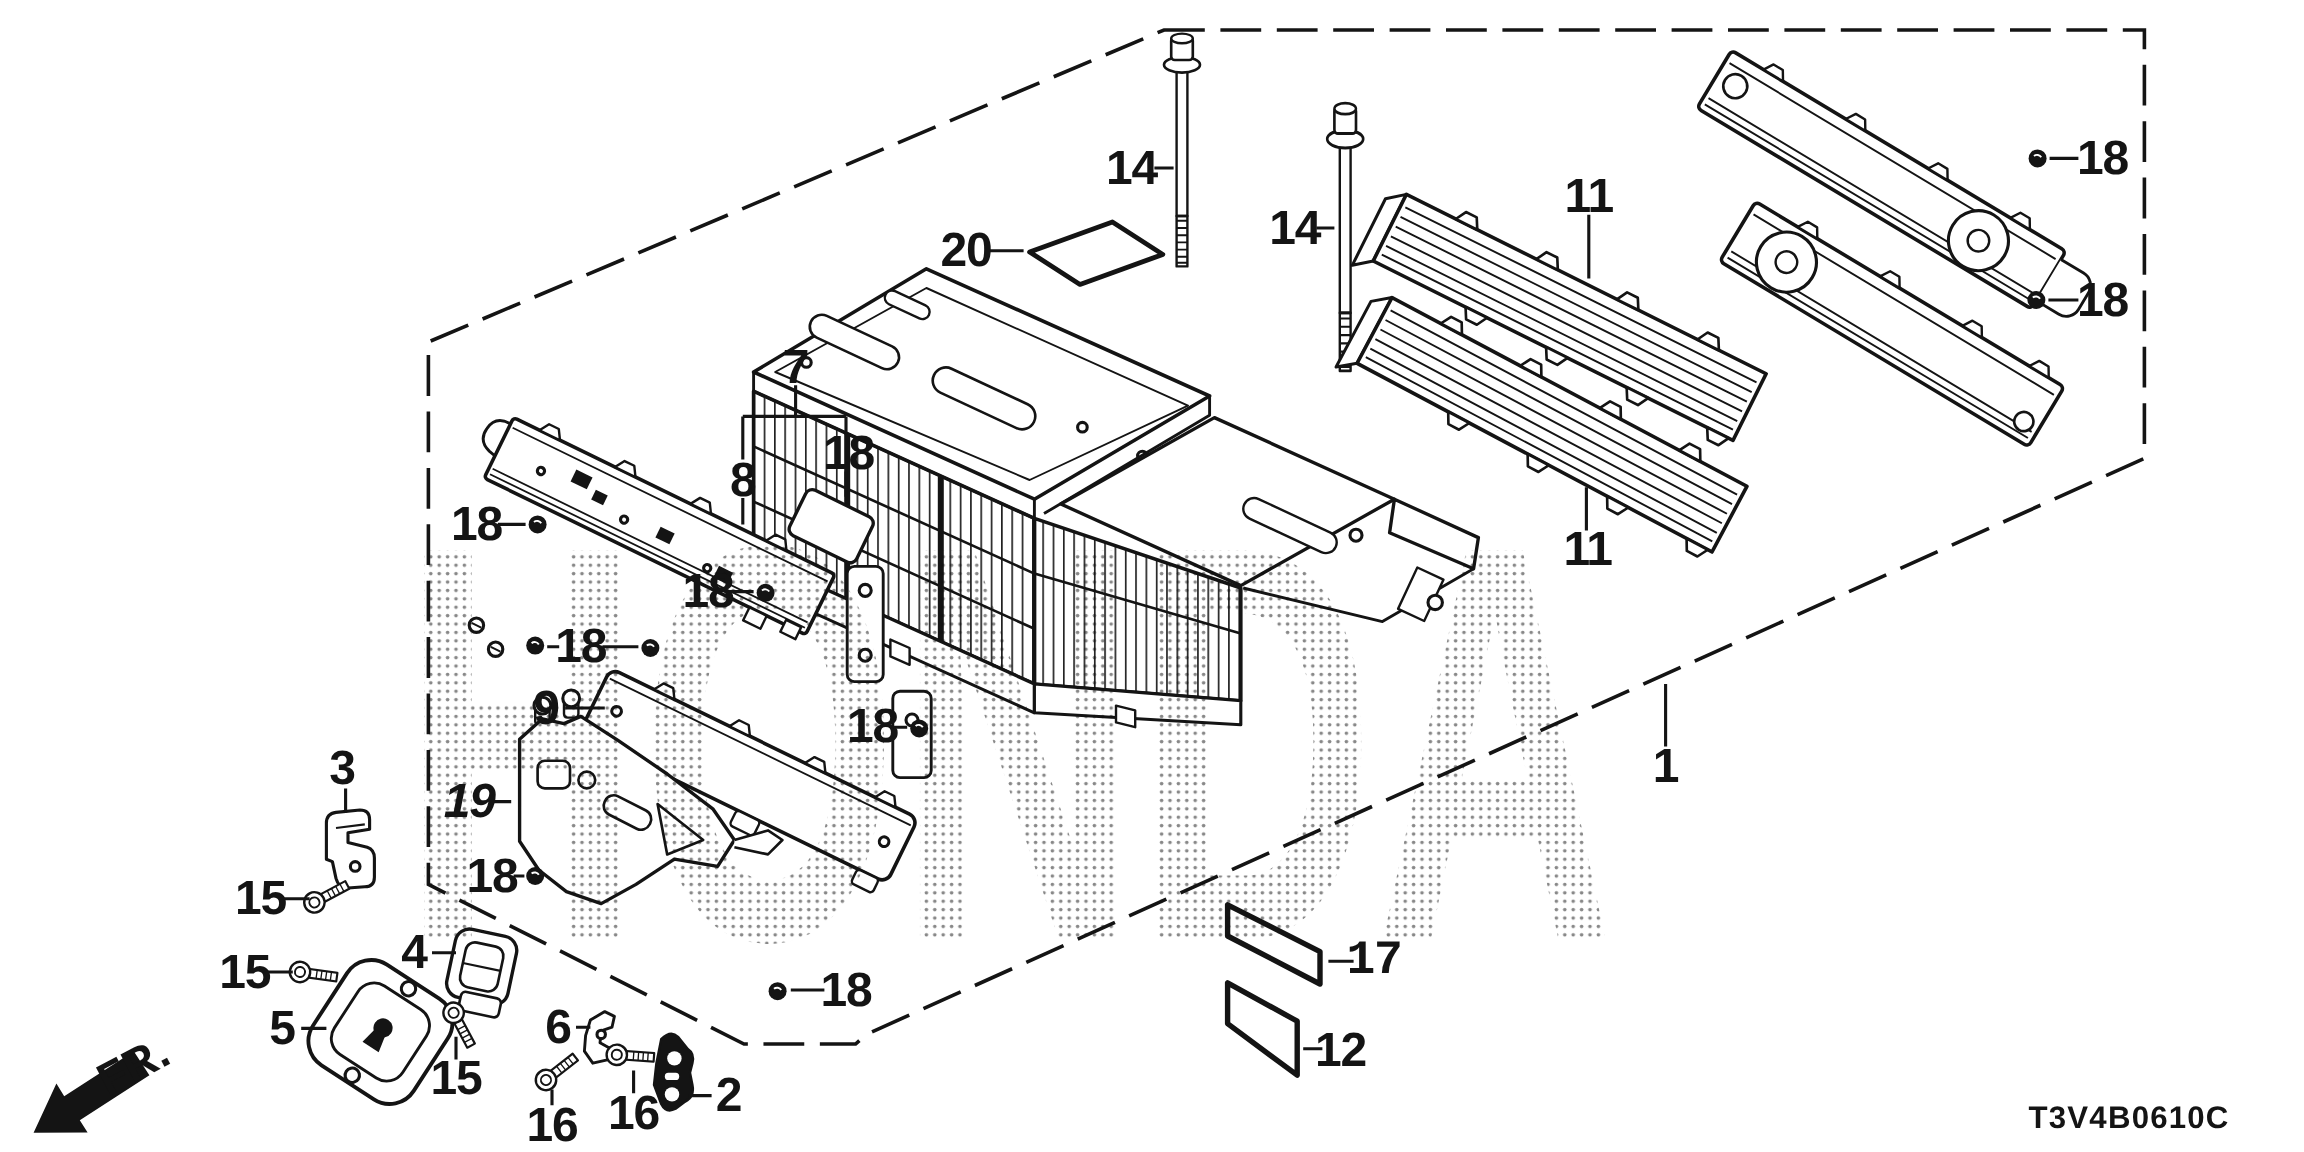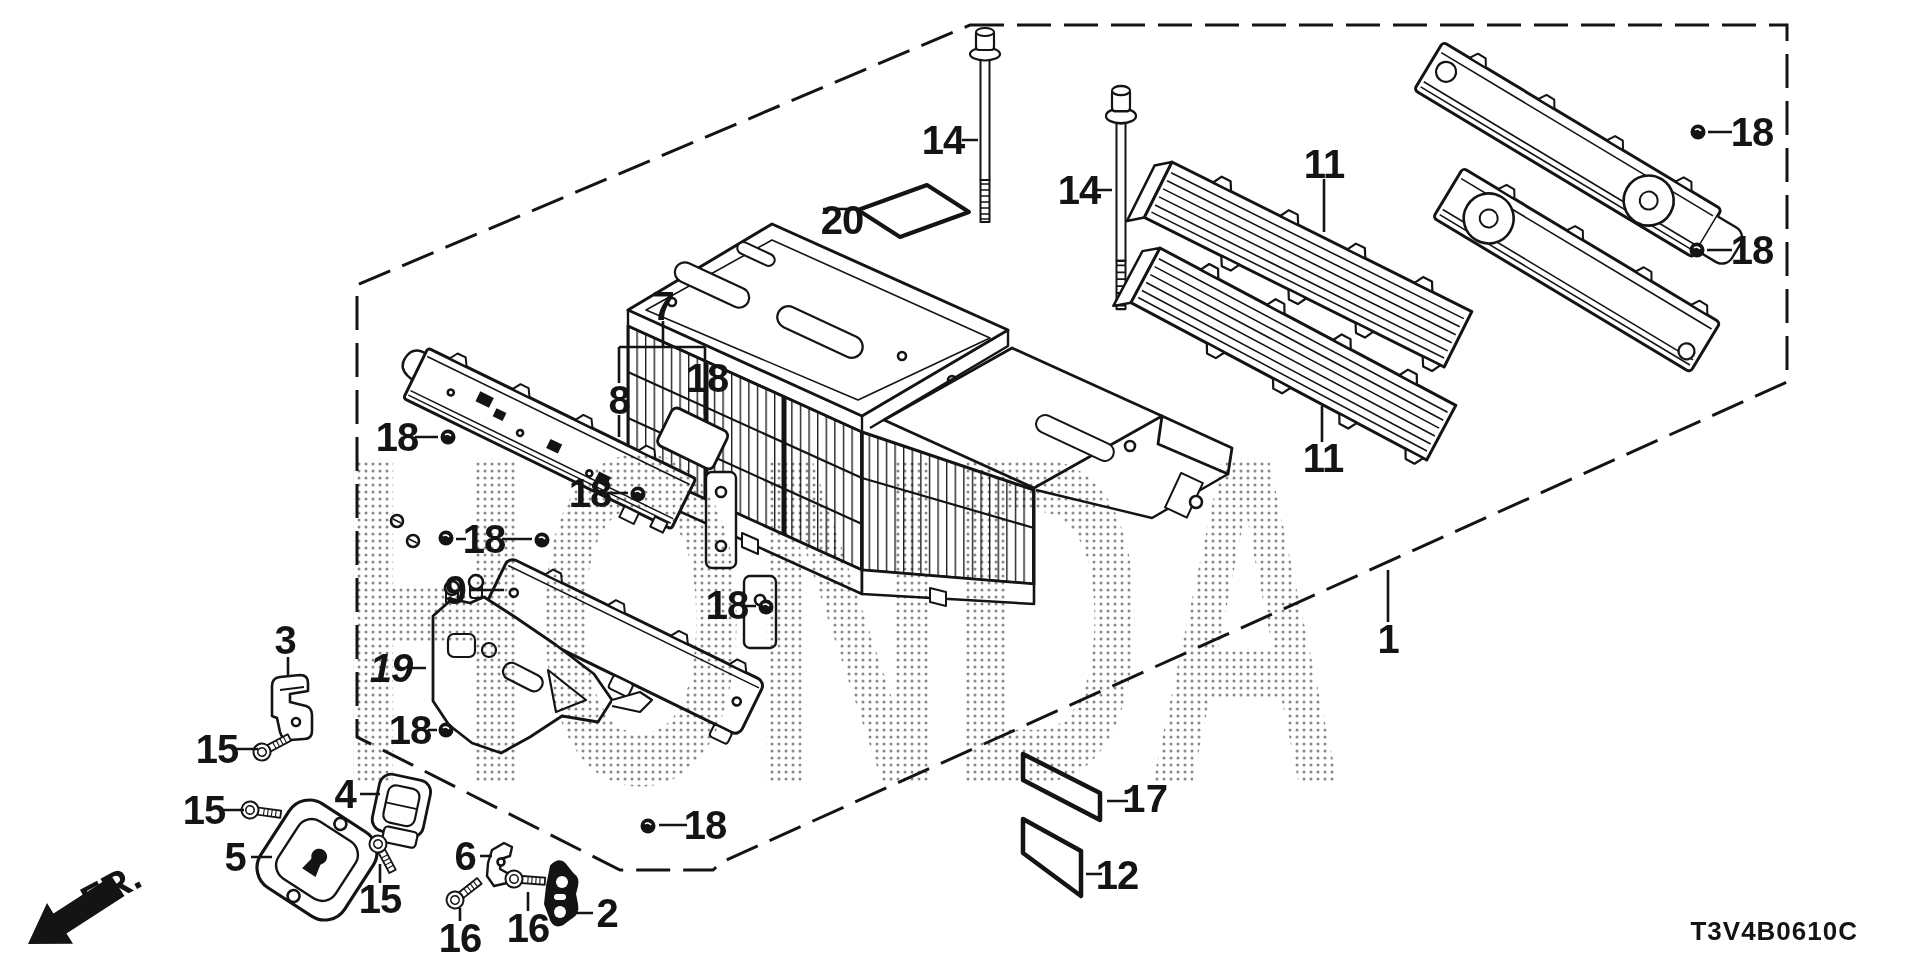--- a/index.html
+++ b/index.html
@@ -297,16 +297,16 @@
       <div class="callout" style="left: 1145px; top: 802px; font-family: Liberation Mono, monospace;">17</div>
       <div class="callout" style="left: 1752px; top: 132px;">18</div>
       <div class="callout" style="left: 1752px; top: 250px;">18</div>
       <div class="callout" style="left: 397px; top: 437px;">18</div>
       <div class="callout" style="left: 590px; top: 493px;">18</div>
       <div class="callout" style="left: 484px; top: 539px;">18</div>
       <div class="callout" style="left: 727px; top: 605px;">18</div>
       <div class="callout" style="left: 410px; top: 730px;">18</div>
       <div class="callout" style="left: 705px; top: 825px;">18</div>
       <div class="callout" style="left: 391px; top: 668px; font-style: italic;">19</div>
-      <div class="callout" style="left: 842px; top: 209px; margin-top: 11px;">20</div>
+      <div class="callout" style="left: 805px; top: 209px;">20</div>
     </div>
 
 </div>
 
 </body></html>

